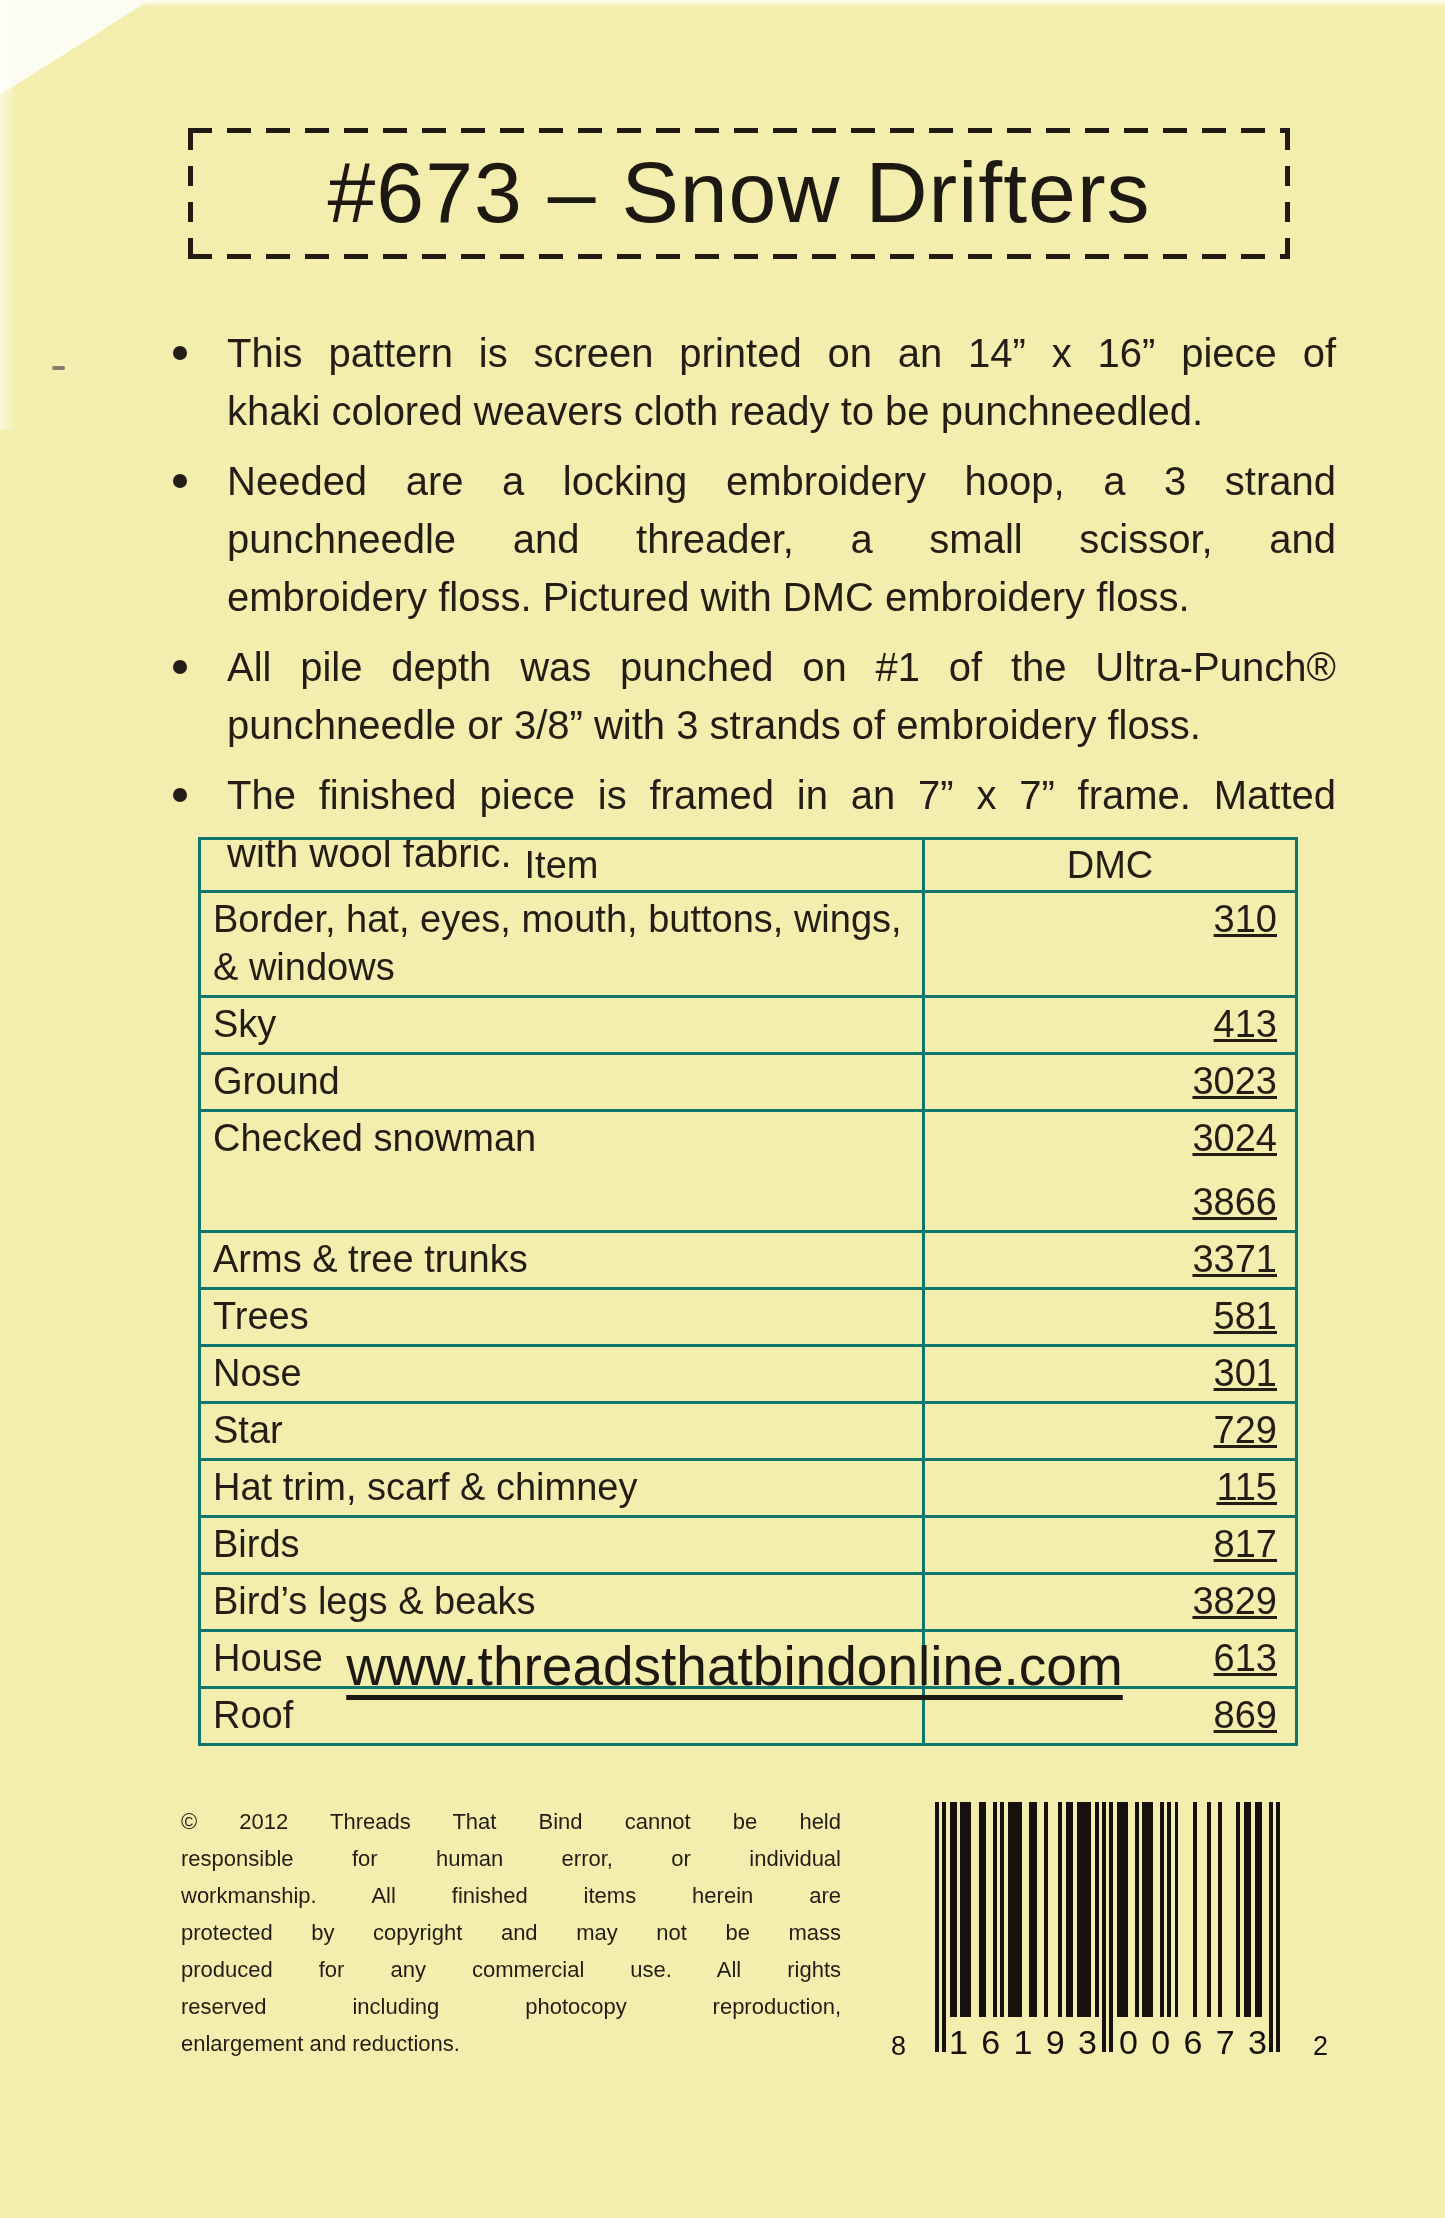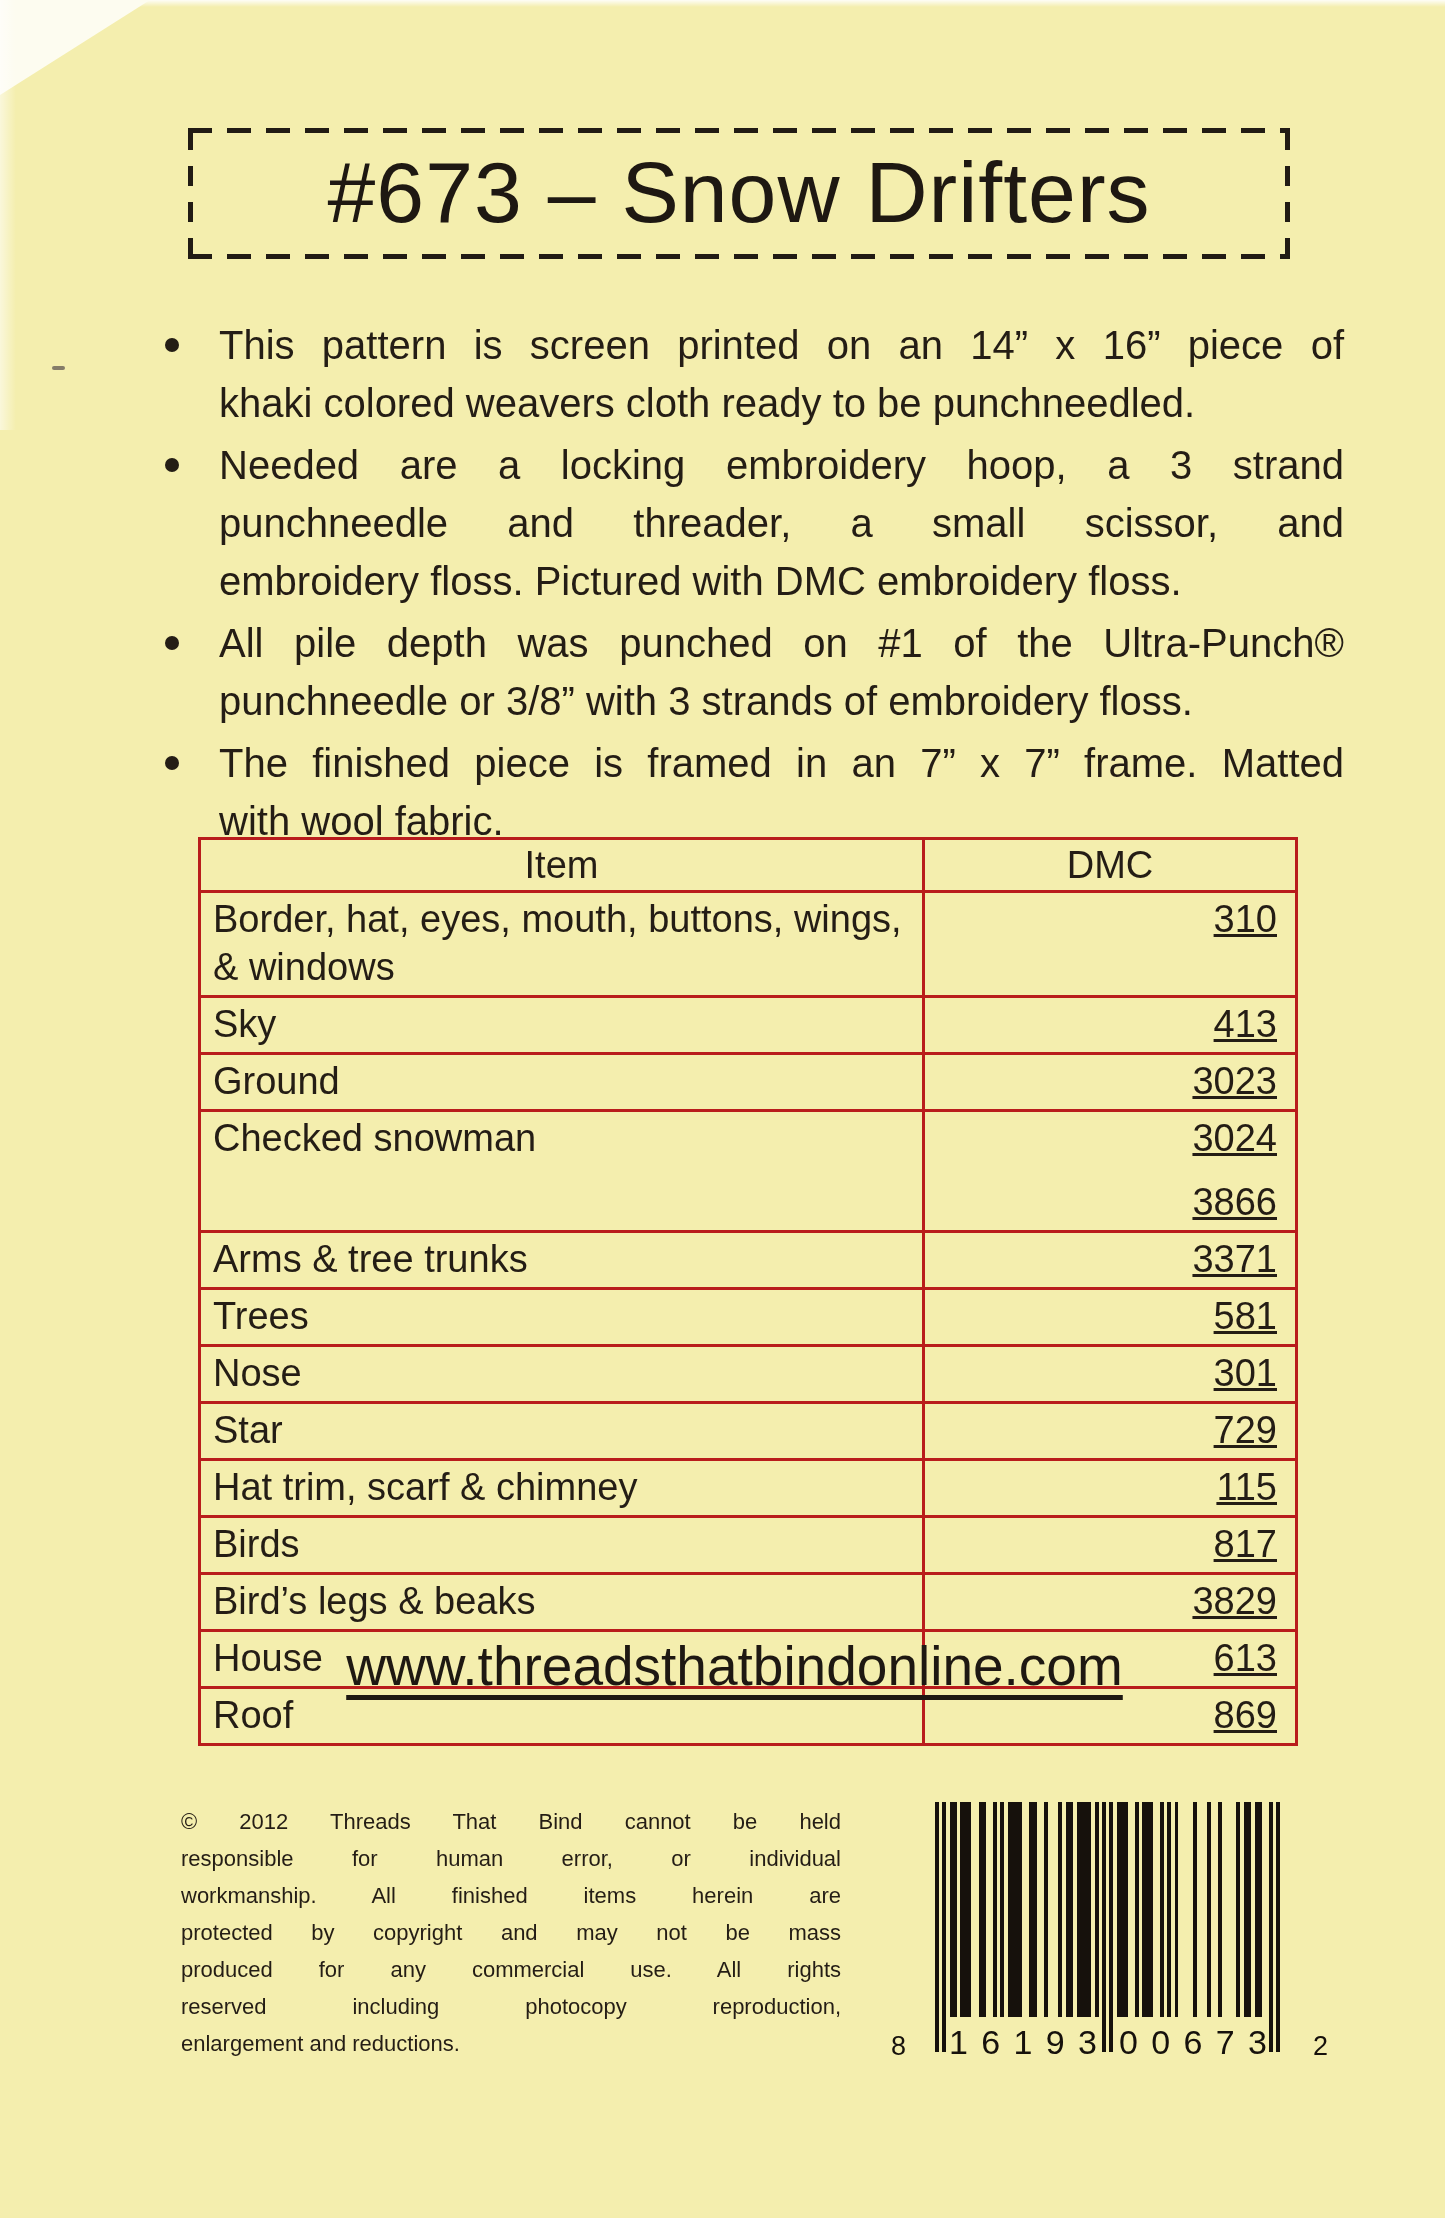--- a/index.html
+++ b/index.html
@@ -38,35 +38,35 @@
     text-align:center;font-size:86px;line-height:128px;
     letter-spacing:1px;color:#1e1812;white-space:nowrap;
   }
 
   
   .bullets{
     position:absolute;left:152px;top:312px;width:1196px;
     list-style:none;margin:0;padding:0;
     font-size:40px;line-height:58px;color:#241d15;
   }
-  .bullets li{position:relative;padding-left:63px;margin:4px;}
+  .bullets li{position:relative;padding-left:63px;margin:12px;}
   .dot{position:absolute;left:9px;top:22px;width:14px;height:14px;border-radius:50%;background:#241d15;}
   .bline{text-align:left;}
   .jline{text-align:justify;text-align-last:justify;}
 
   
   .dmc-table{
     position:absolute;left:198px;top:837px;width:1097px;
     border-collapse:collapse;table-layout:fixed;
     font-size:38px;color:#241d15;
   }
   .dmc-table col.c1{width:724px;}
   .dmc-table col.c2{width:373px;}
   .dmc-table th,.dmc-table td{
-    border:3px solid #b91c1c;vertical-align:top;
+    border:3px solid #0f766e;vertical-align:top;
     padding:2px 16px 4px 12px;line-height:48px;font-weight:400;
   }
   .dmc-table th{text-align:center;padding:2px;line-height:46px;height:46px;}
   .dmc-table td.dmc{text-align:right;padding-right:18px;}
   .val{line-height:48px;text-decoration:underline;}
   .val + .val{margin-top:16px;}
 
   
   .website{
     position:absolute;left:0;top:1634px;width:1445px;

